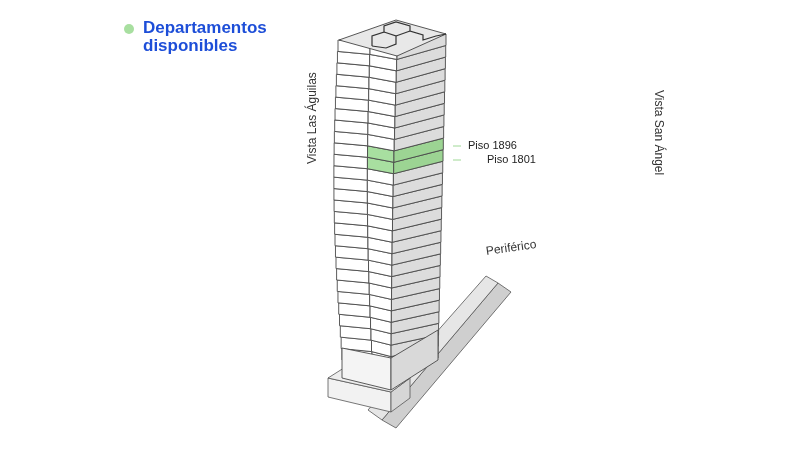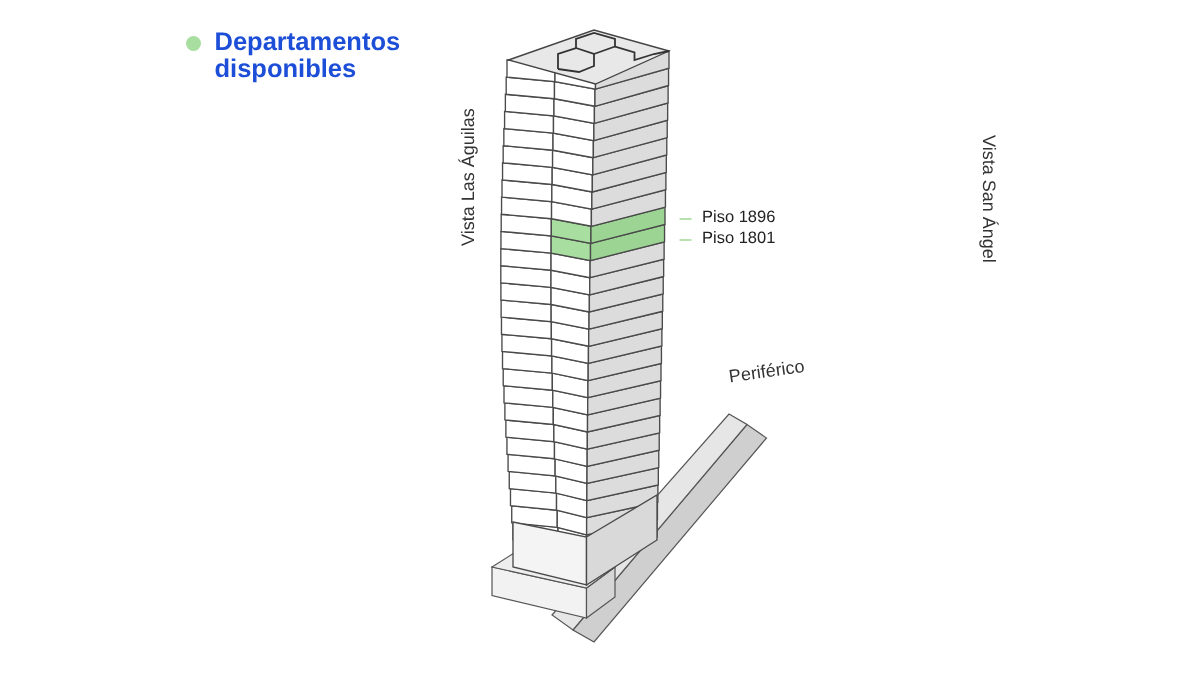--- a/index.html
+++ b/index.html
@@ -8,21 +8,21 @@
     .legend { position: absolute; left: 124px; top: 19px; display: flex; align-items: flex-start; }
     .legend-dot { width: 10px; height: 10px; border-radius: 50%; background: #a8dfa0; margin-top: 5px; margin-right: 9px; flex: none; }
     .legend-label { font-size: 17px; font-weight: bold; line-height: 18px; width: 110px; color: #1d4ed8; }
     svg.scene { position: absolute; left: 0; top: 0; }
     .vlabel { position: absolute; font-size: 12px; color: #333; white-space: nowrap; }
     .vlabel-left { left: 311px; top: 116px; transform-origin: 0 0; transform: translate(-6px, 48px) rotate(-90deg); }
     .vlabel-right { left: 660px; top: 90px; transform-origin: 0 0; transform: translate(6px, 0) rotate(90deg); }
     .road-label { position: absolute; left: 486px; top: 244px; font-size: 12px; color: #333; transform: rotate(-8deg); transform-origin: 0 50%; }
     .floor-label { position: absolute; font-size: 11px; color: #222; display: flex; align-items: center; }
     .fl-1901 { left: 453px; top: 139px; }
-    .fl-1801 { left: 453px; top: 153px; }
+    .fl-1801 { left: 472px; top: 153px; }
   </style>
 </head>
 <body>
 
 <div class="legend">
   <span class="legend-dot"></span>
   <span class="legend-label">Departamentos disponibles</span>
 </div>
 
 <svg class="scene" width="800" height="450" viewBox="0 0 800 450">

